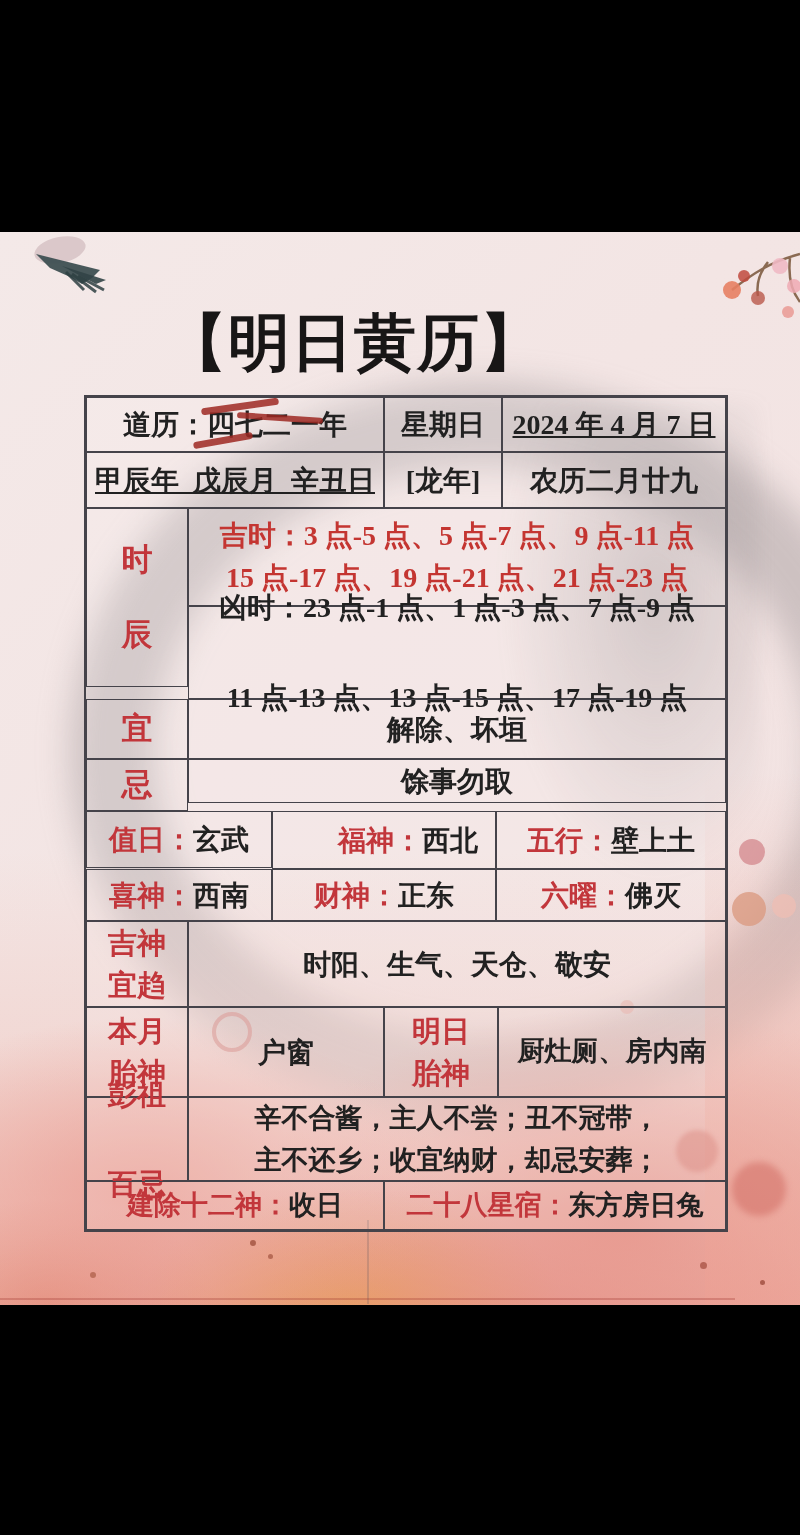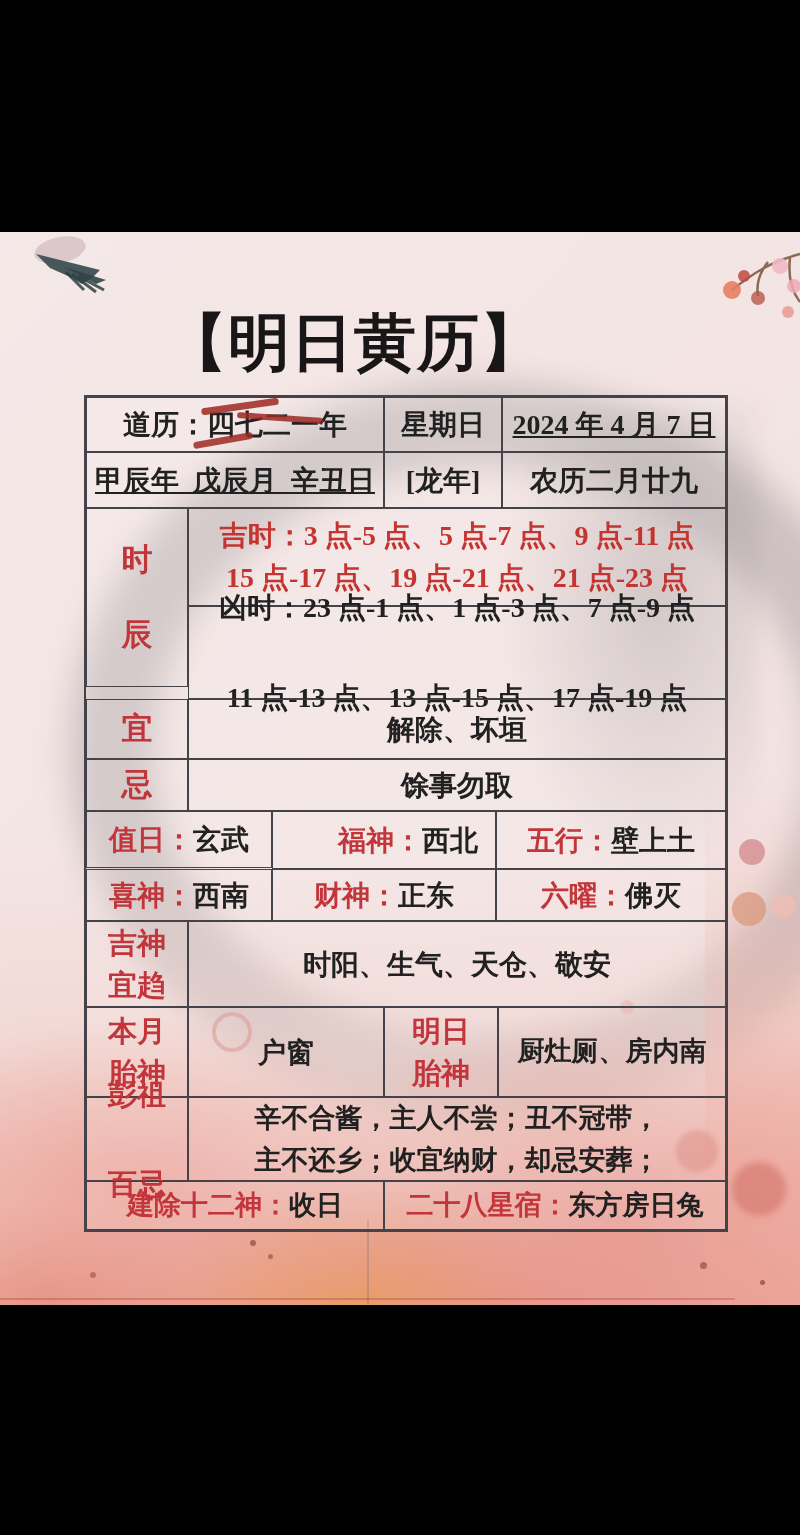--- a/index.html
+++ b/index.html
@@ -167,21 +167,21 @@
       </div>
     </div>
 
     <div class="band">
       <div class="cell vlabel" style="width:102px;height:60px;">宜</div>
       <div class="cell" style="width:538px;height:60px;">解除、坏垣</div>
     </div>
 
     <div class="band">
       <div class="cell vlabel" style="width:102px;height:52px;">忌</div>
-      <div class="cell" style="width:538px;height:52px;">馀事勿取</div>
+      <div class="cell" style="width:538px;height:44px;">馀事勿取</div>
     </div>
 
     <div class="band">
       <div class="cell" style="width:186px;height:57px;">
         <span class="lbl">值日：</span>
           <span>玄武</span>
       </div>
       <div class="cell" style="width:224px;height:58px;padding-left:48px;">
         <span class="lbl">福神：</span>
           <span>西北</span>

